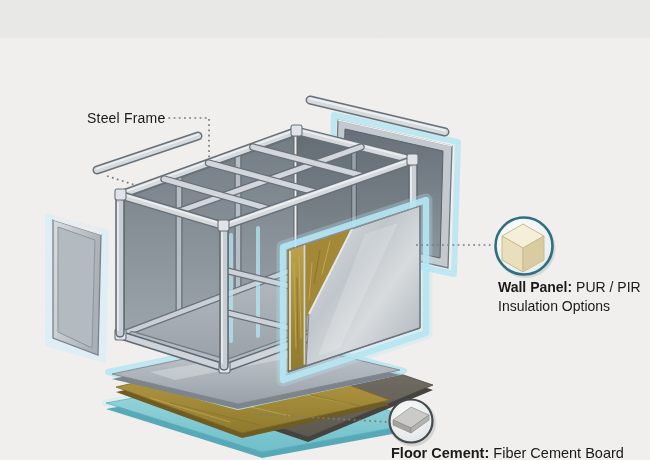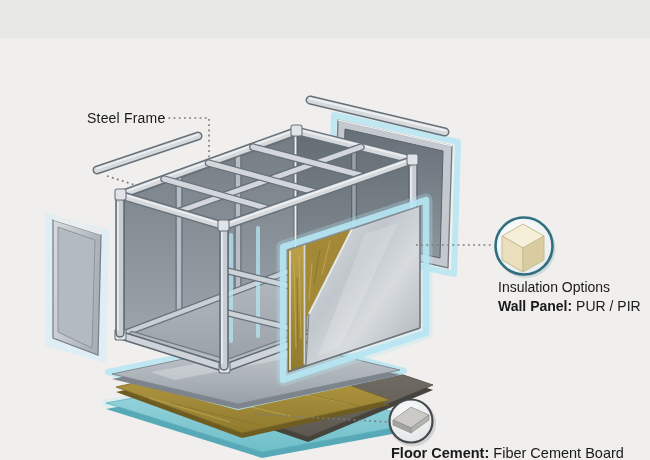--- a/index.html
+++ b/index.html
@@ -268,21 +268,21 @@
       <polygon points="411,390 429,377 429,382 411,395" fill="#b4b3b0"></polygon>
     </g>
   </g>
 </svg>
 
 <div class="label label-steel">
   <span>Steel Frame</span>
 </div>
 
 <div class="label label-wall">
+  <div><b>Wall Panel:</b><span> PUR / PIR</span></div>
   <div>Insulation Options</div>
-  <div><b>Wall Panel:</b><span> PUR / PIR</span></div>
 </div>
 
 <div class="label label-floor">
   <b>Floor Cement:</b><span> Fiber Cement Board</span>
 </div>
 
 </div>
 
 </body></html>

